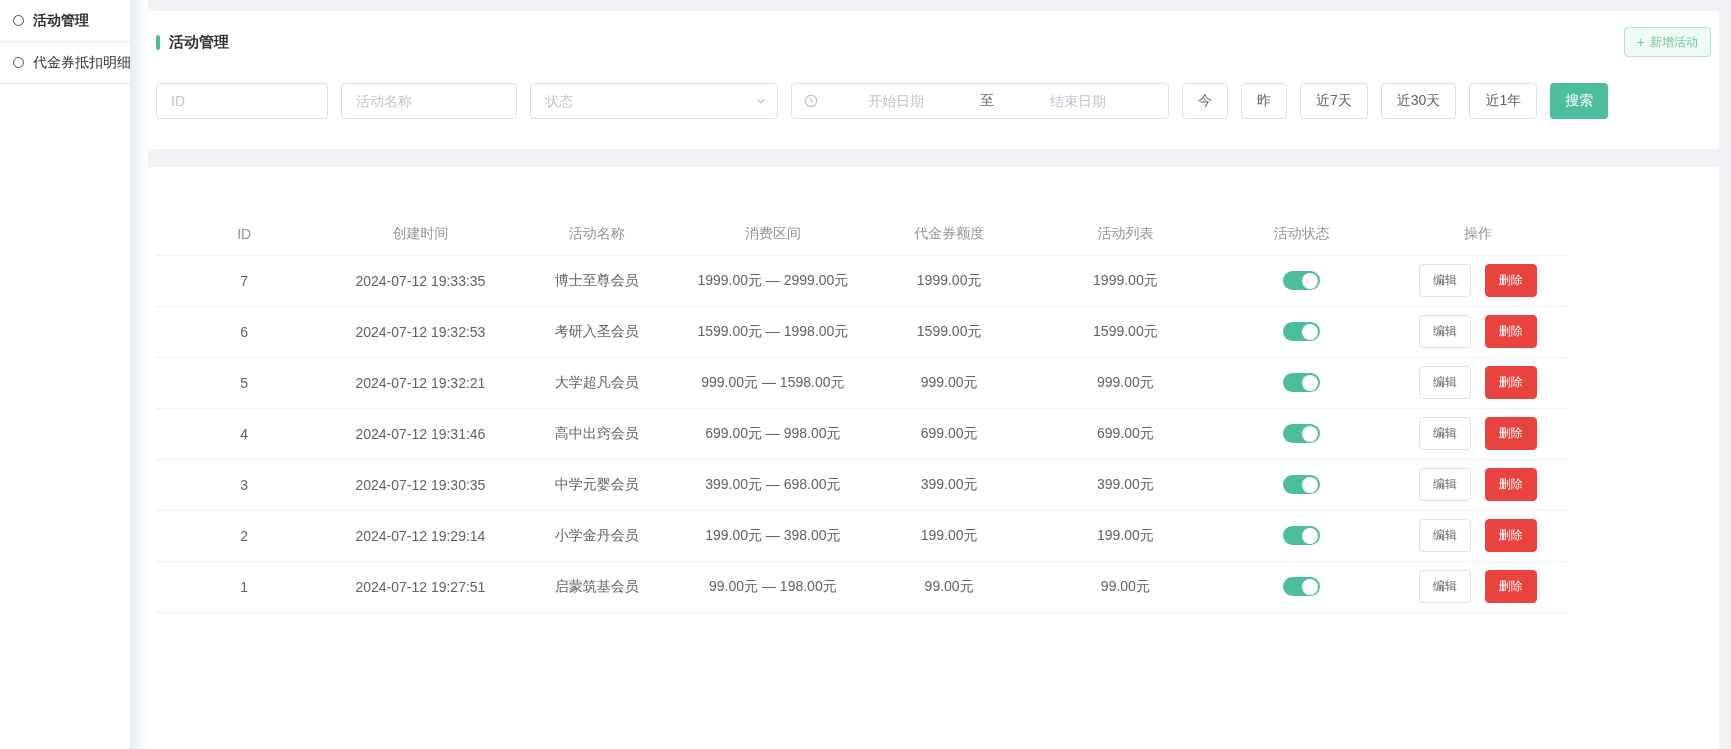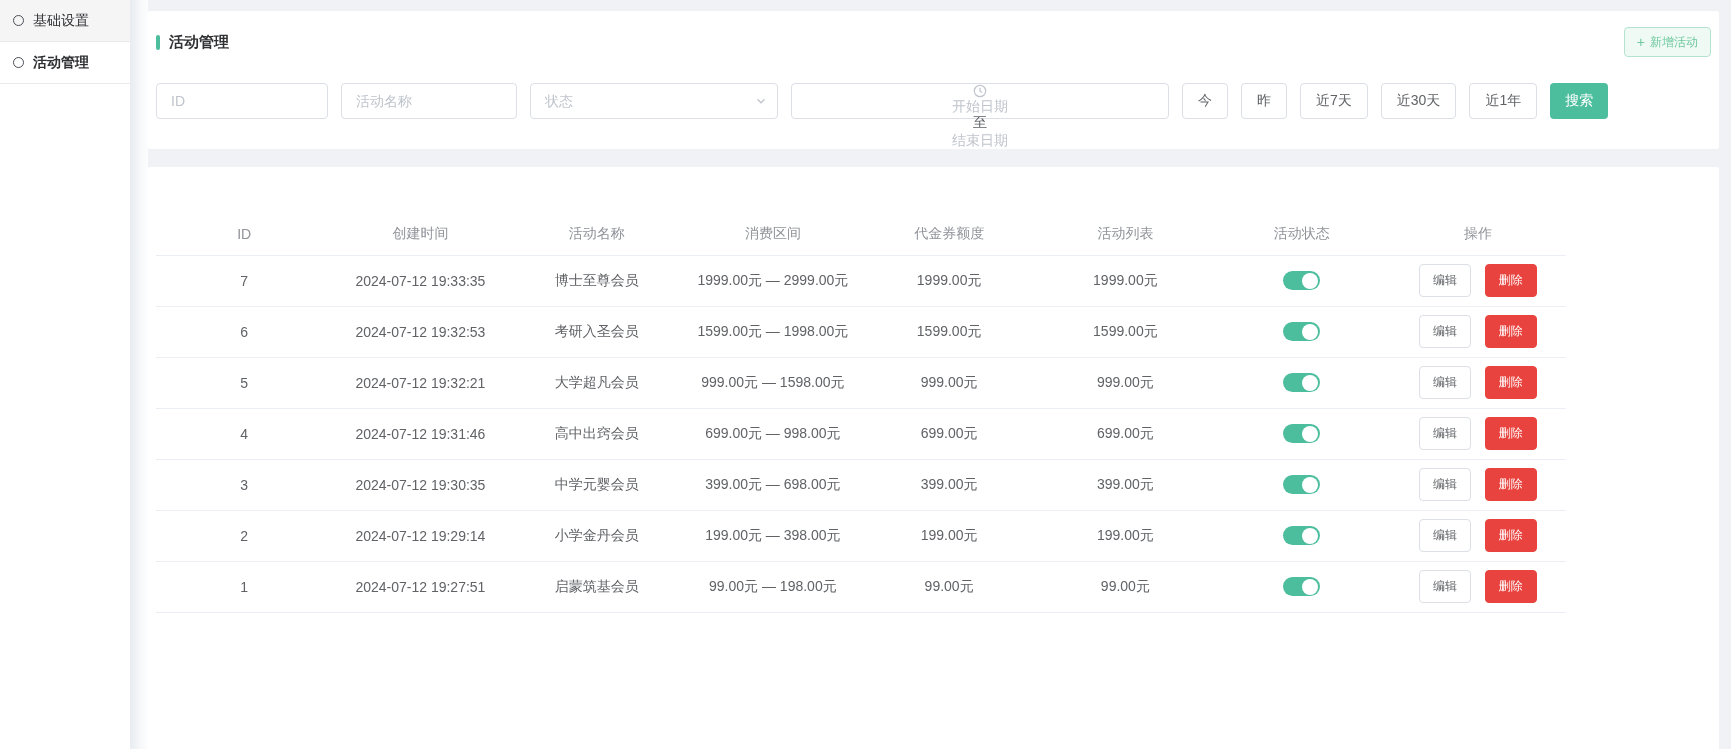--- a/index.html
+++ b/index.html
@@ -75,21 +75,21 @@
   }
   .inp::placeholder { color: var(--placeholder); }
   .inp-id { width: 172px; }
   .inp-name { width: 176px; }
   .select-wrap { position: relative; width: 248px; }
   .select-wrap .inp { width: 100%; padding-right: 32px; cursor: pointer; }
   .chevron { position: absolute; right: 11px; top: 12px; pointer-events: none; }
 
   .date-range {
     width: 378px; height: 36px; border: 1px solid var(--border); border-radius: 4px;
-    display: flex; align-items: center; padding: 0 12px; background: #fff; flex-direction: column;
+    display: flex; align-items: center; padding: 0 12px; background: #fff;
   }
   .date-range .clock { flex: 0 0 14px; display: flex; }
   .date-inp {
     flex: 1; border: none; outline: none; text-align: center;
     font-size: 14px; color: var(--text); font-family: inherit; min-width: 0; background: transparent;
   }
   .date-inp::placeholder { color: var(--placeholder); }
   .date-sep { color: var(--text); padding: 0 6px; }
 
   .quick-group { display: flex; align-items: center; gap: 13px; }
@@ -135,31 +135,31 @@
     margin-left: 10px; font-family: inherit;
   }
 </style>
 </head>
 <body>
 
 <div class="app">
 
   <aside class="sidebar">
     <ul class="side-list">
-  <li class="side-item hl">
-    <span class="ring"></span>
-    <span class="side-label">基础设置</span>
-  </li>
 
   <li class="side-item active">
     <span class="ring"></span>
     <span class="side-label">活动管理</span>
   </li>
 
 
+  <li class="side-item">
+    <span class="ring"></span>
+    <span class="side-label">代金券抵扣明细</span>
+  </li>
 
 </ul>
   </aside>
 
   <div class="strip"></div>
 
   <main class="main">
 
     <section class="card filter-card">
       <div class="card-head">

